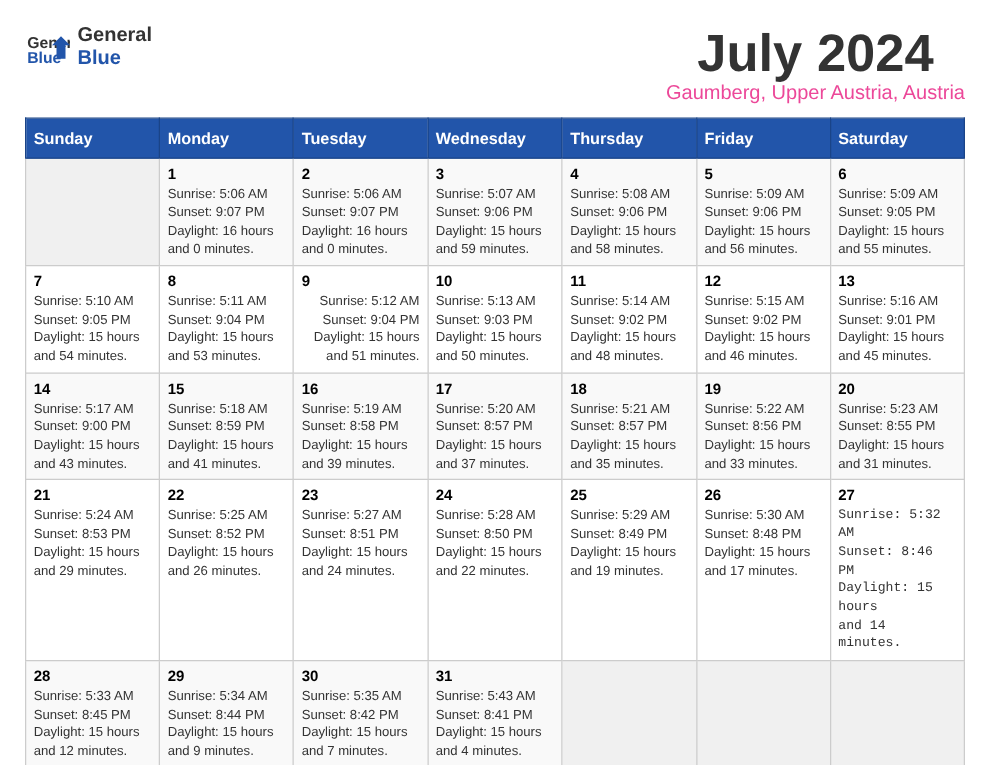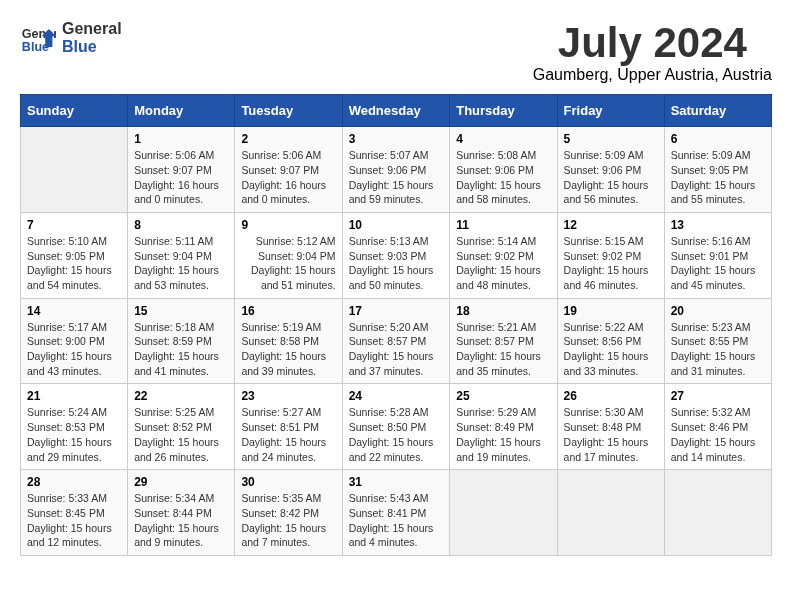--- a/index.html
+++ b/index.html
@@ -29,21 +29,21 @@
       text-align: center;
     }
     .main-title {
       font-size: 42px;
       font-weight: bold;
       color: #333;
       line-height: 1.1;
     }
     .subtitle {
       font-size: 16px;
-      color: #000000;
+      color: #ec4899;
       font-weight: normal;
     }
     table {
       width: 100%;
       border-collapse: collapse;
       font-size: 11px;
     }
     thead tr th {
       background-color: #2255aa;
       color: #fff;
@@ -300,21 +300,21 @@
         </td>
         <td>
           <span class="day-number">26</span>
           <div class="day-info" style="white-space: pre-line;">Sunrise: 5:30 AM
 Sunset: 8:48 PM
 Daylight: 15 hours
 and 17 minutes.</div>
         </td>
         <td>
           <span class="day-number">27</span>
-          <div class="day-info" style="white-space: pre-line;">Sunrise: 5:32 AM
+          <div class="day-info" style="white-space: pre-line; font-family: Liberation Mono, monospace;">Sunrise: 5:32 AM
 Sunset: 8:46 PM
 Daylight: 15 hours
 and 14 minutes.</div>
         </td>
       </tr>
       <tr>
         <td>
           <span class="day-number">28</span>
           <div class="day-info" style="white-space: pre-line;">Sunrise: 5:33 AM
 Sunset: 8:45 PM

